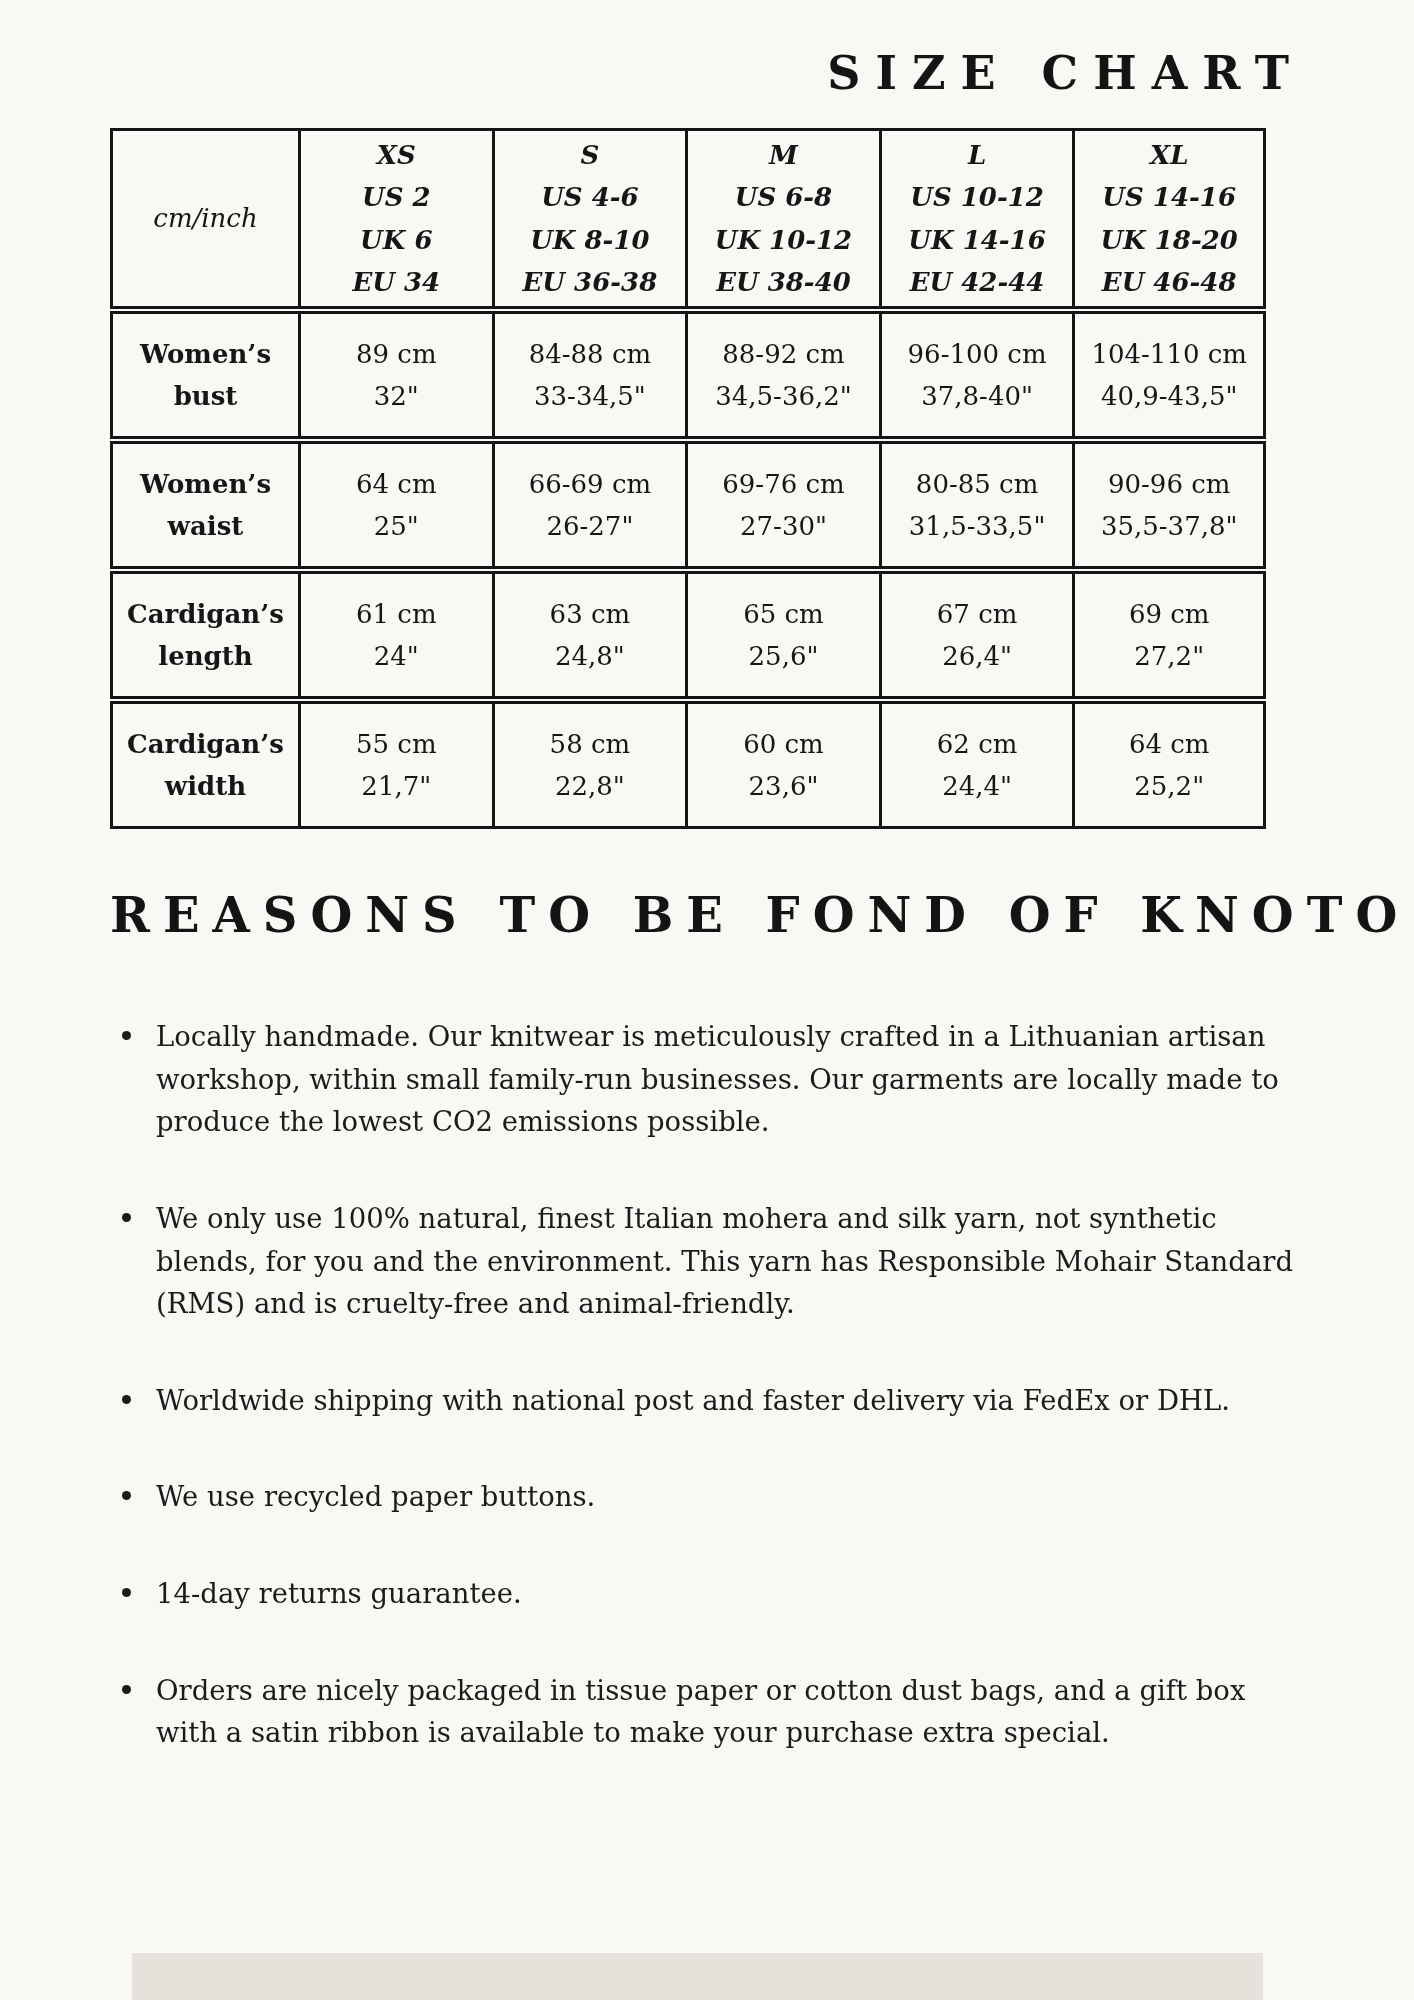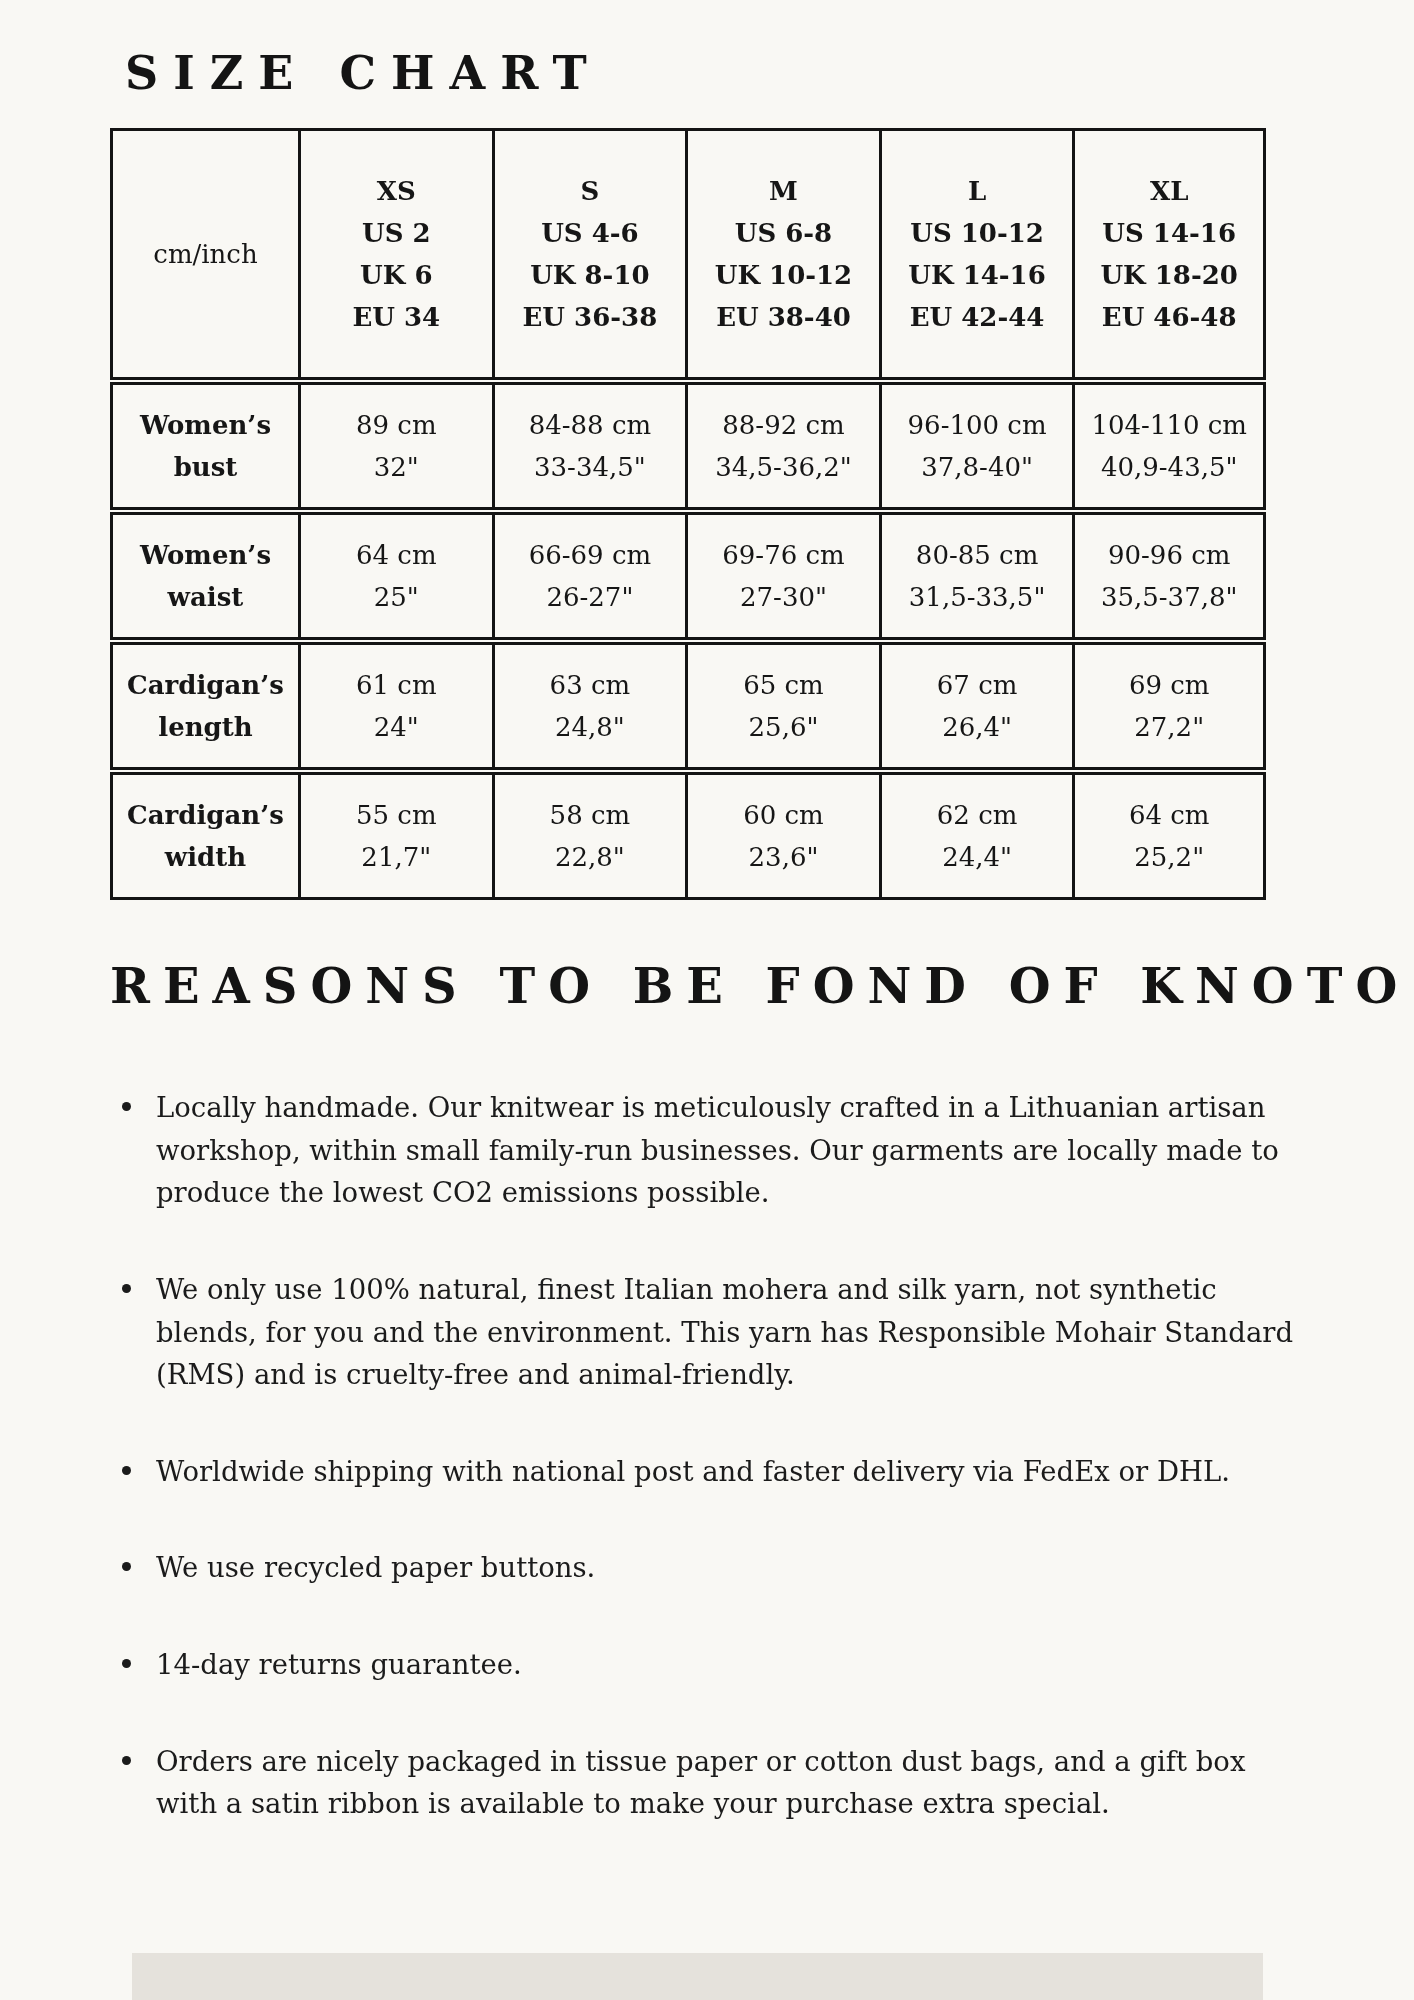--- a/index.html
+++ b/index.html
@@ -6,21 +6,21 @@
   html, body { width: 1414px; height: 2000px; }
   body {
     background: #f9f8f4;
     color: #161616;
     font-family: "DejaVu Serif", "Liberation Serif", serif;
     position: relative;
     overflow: hidden;
   }
   .content { padding: 0 110px; }
 
-  .page-header { text-align: left; padding-top: 46px; }
+  .page-header { text-align: right; padding-top: 46px; }
   .page-title {
     font-size: 46px;
     font-weight: 600;
     letter-spacing: 15px;
     text-indent: 15px;
     color: #141414;
   }
   .page-subtitle {
     margin-top: 16px;
     font-size: 22px;
@@ -41,21 +41,21 @@
     border-top: 3px solid #141414;
     border-bottom: 3px solid #141414;
     border-left: 3px solid #141414;
     text-align: center;
     vertical-align: middle;
     font-size: 26px;
     line-height: 1.62;
     background: #f9f8f4;
   }
   .size-table th:last-child, .size-table td:last-child { border-right: 3px solid #141414; text-align: center; }
-  .size-table thead th { height: 252px; font-weight: 700; }
+  .size-table thead th { height: 181px; font-weight: 700; font-style: italic; }
   .size-table thead th.corner { font-weight: 400; width: 188px; }
   .size-table tbody th { font-weight: 700; }
   .size-table tbody th, .size-table tbody td { height: 128px; font-weight: 400; }
   .size-table tbody th div { font-weight: 700; }
 
   .reasons-heading {
     margin-top: 56px;
     font-size: 48px;
     font-weight: 600;
     letter-spacing: 13px;

